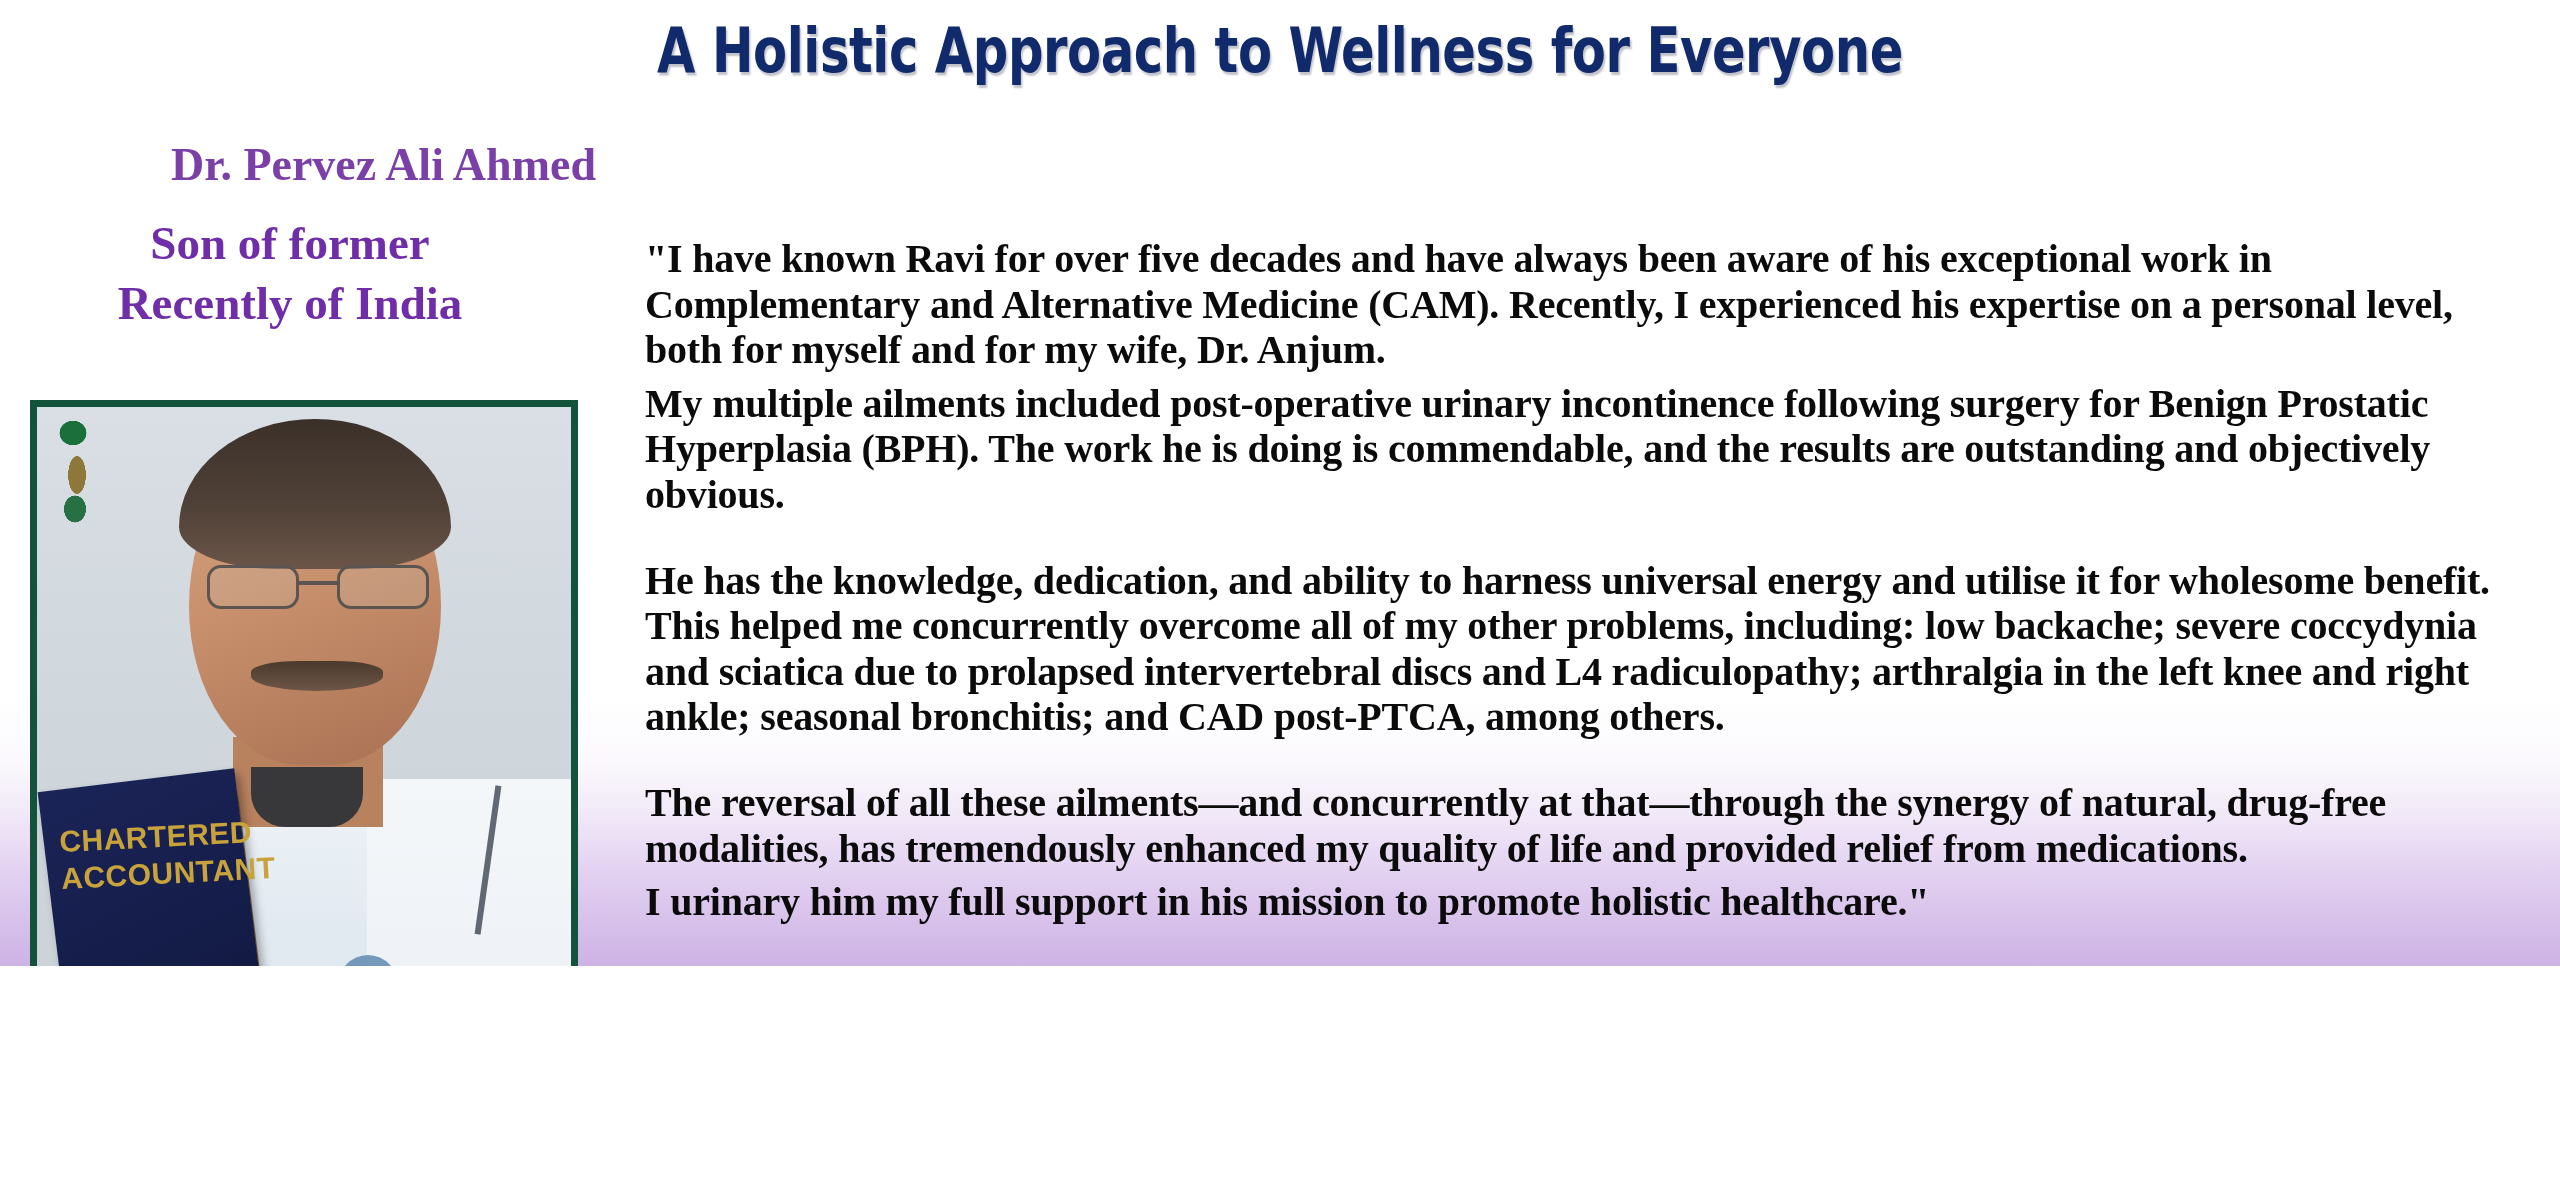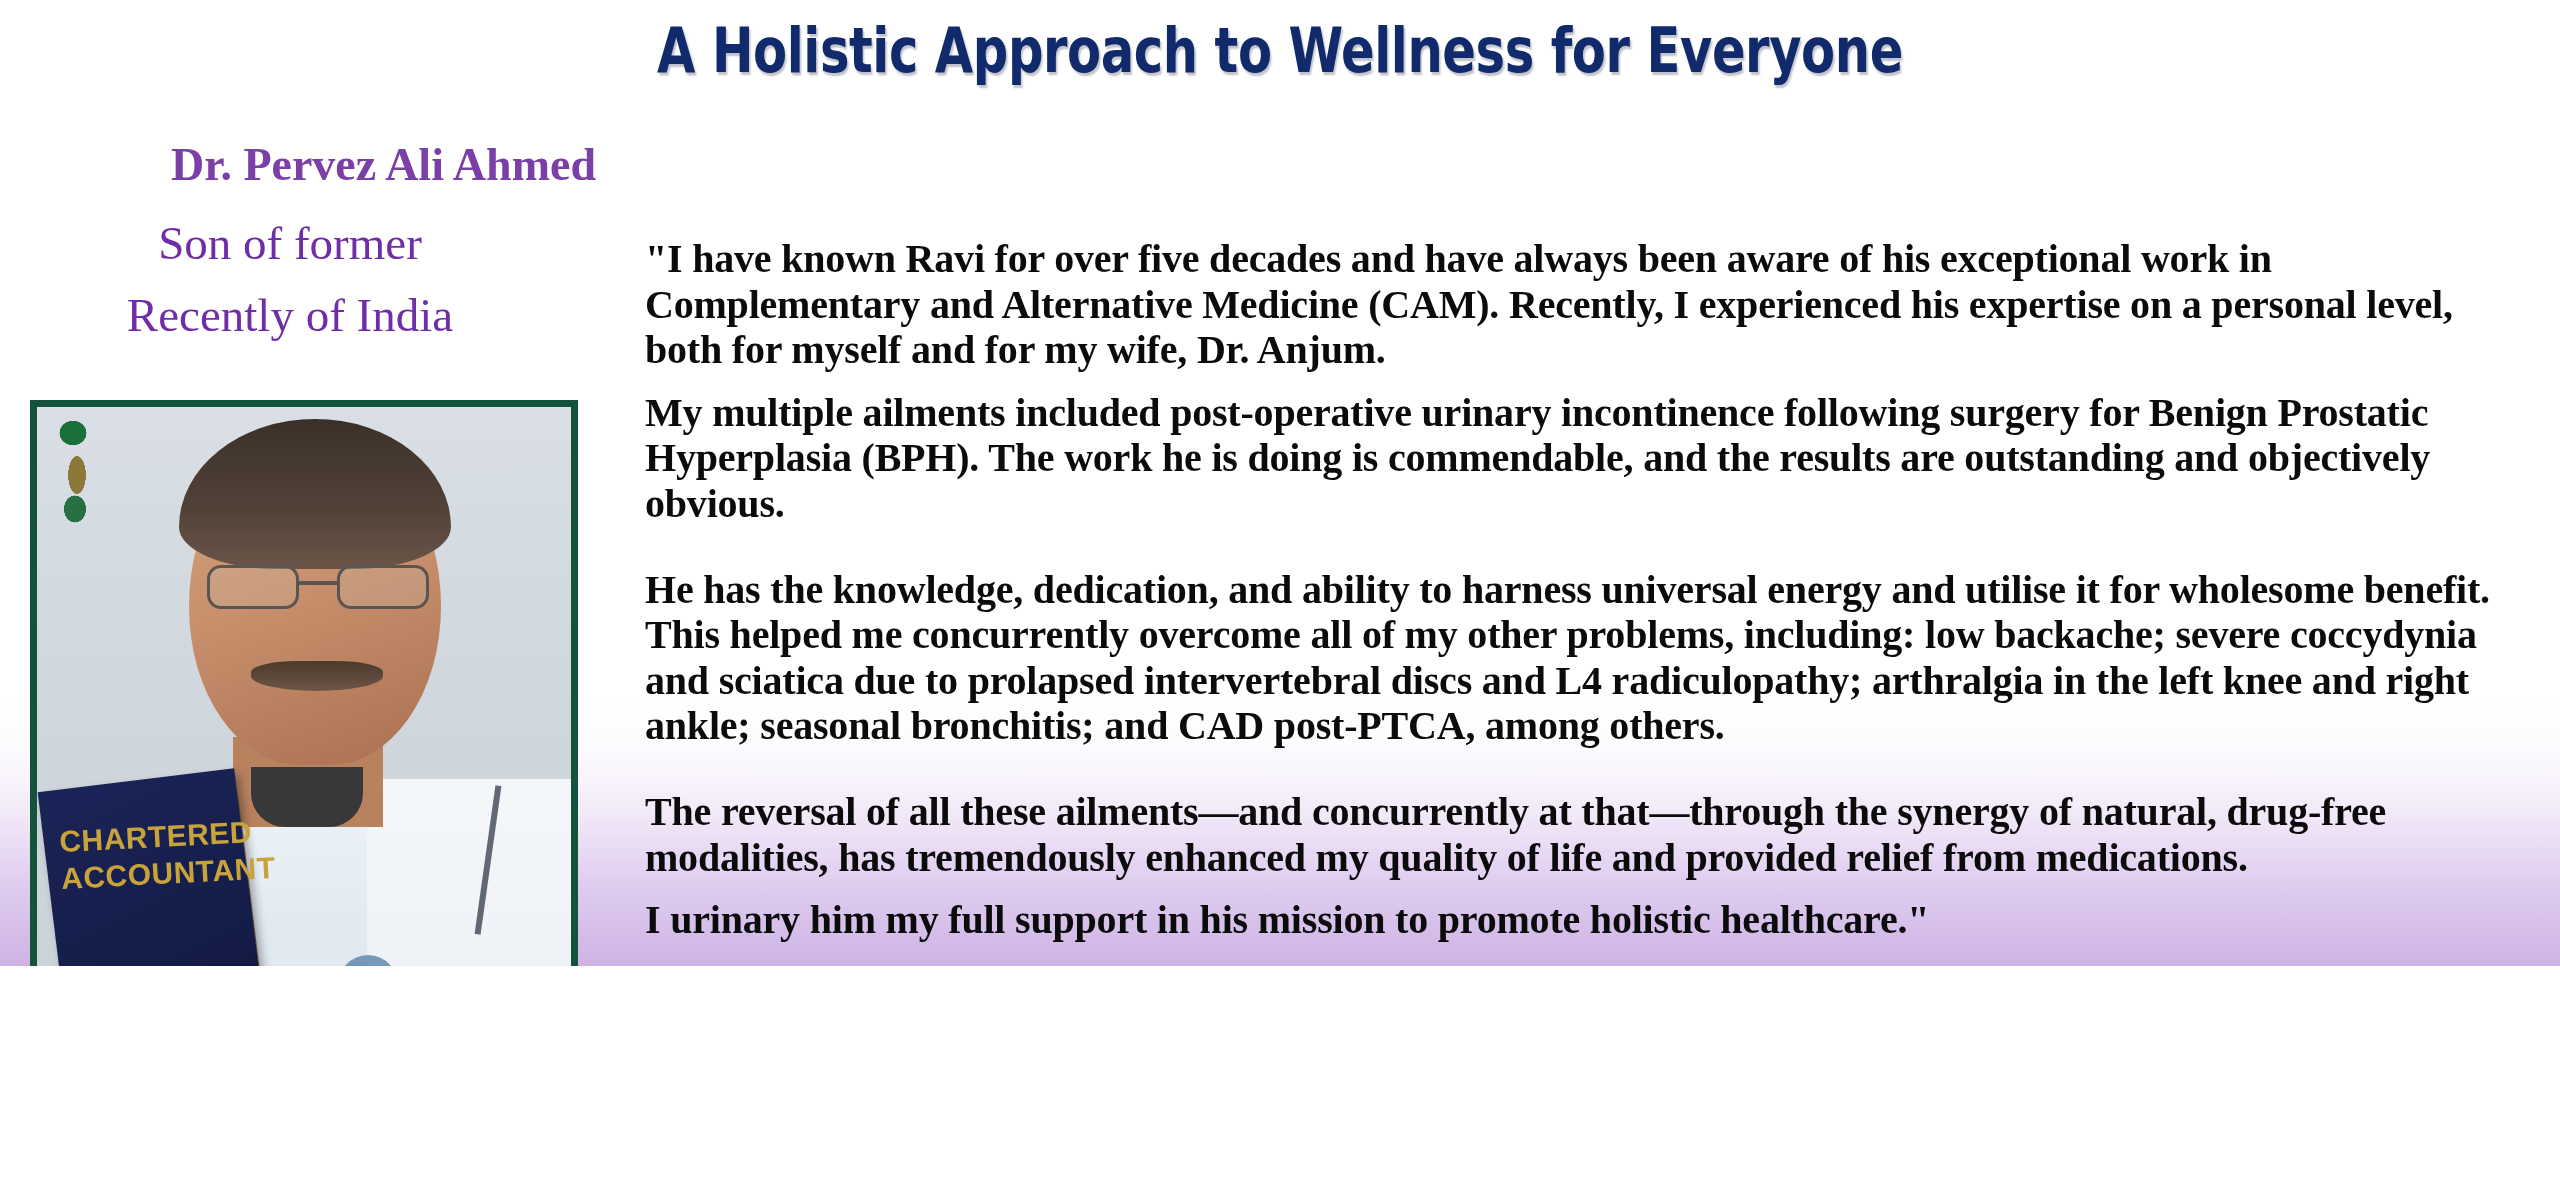--- a/index.html
+++ b/index.html
@@ -62,25 +62,25 @@
     font-weight: 700;
     font-size: 46px;
     color: #7b3fa8;
     line-height: 1.1;
     margin: 0 0 22px 0;
     padding-right: 24px;
   }
   .subtitle-line {
     text-align: center;
     font-family: "Liberation Serif", serif;
-    font-weight: 400;
+    font-weight: 700;
     font-size: 47px;
     color: #6f2da8;
     line-height: 1.28;
-    margin: 12px;
+    margin: 0;
     padding-right: 40px;
   }
 
   
   .photo-frame {
     position: absolute;
     left: 30px;
     top: 400px;
     width: 548px;
     height: 742px;
@@ -302,21 +302,21 @@
     font-weight: 700;
     font-size: 40px;
     line-height: 1.14;
     color: #0b0b0b;
     letter-spacing: -0.2px;
   }
   .testimonial p {
     margin: 0;
   }
   .testimonial p + p {
-    margin-top: 17px;
+    margin-top: 8px;
     font-family: Liberation Serif, serif;
   }
   .para-gap {
     height: 40px;
   }
 </style>
 </head>
 <body>
 
 <div class="slide">

